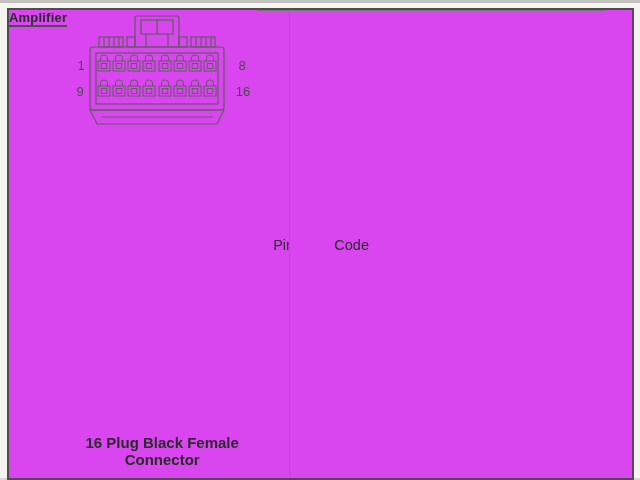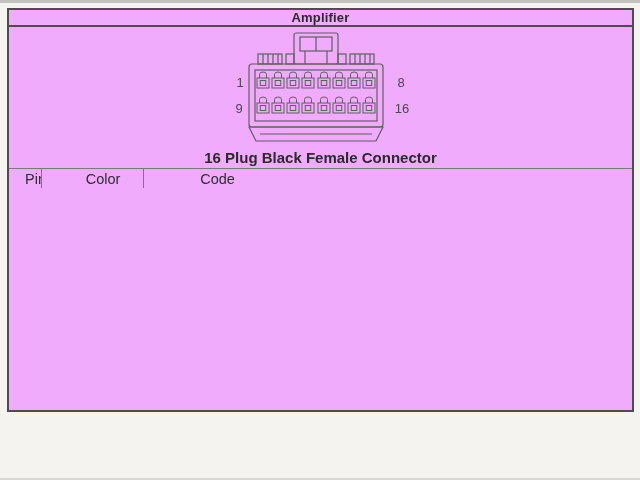--- a/index.html
+++ b/index.html
@@ -8,33 +8,33 @@
   body{
     background:#f4f3f0;
     font-family:"Liberation Sans", sans-serif;
     color:var(--ink);
     position:relative;
   }
   .scan-strip-top{ position:absolute; top:0; left:0; width:640px; height:3px; background:#c2c1bd; }
   .scan-strip-bottom{ position:absolute; bottom:0; left:0; width:640px; height:2px; background:#d8d7d3; }
 
   .sheet{
-    position:absolute; left:7px; top:8px; width:627px; height:404px;
-    background:#f0abfc; border:2px solid var(--outer);
-    display:flex; flex-direction:column;
+    position:absolute; left:7px; top:8px; width:627px; height:472px;
+    background:#d946ef; border:2px solid var(--outer);
+    display:flex; flex-direction:row;
   }
   .amp-header{
     height:17px; flex:0 0 17px; border-bottom:2px solid var(--outer);
     display:flex; align-items:center; justify-content:center;
     font-weight:bold; font-size:13px; letter-spacing:.2px;
   }
   .connector-zone{ flex:0 0 141px; position:relative; }
   .connector-zone svg{ display:block; margin:4px auto 0; }
   .conn-title{
-    position:absolute; bottom:2px; left:0; width:100%;
+    position:absolute; bottom:10px; left:0; width:100%;
     text-align:center; font-weight:bold; font-size:15px;
   }
 
   .thead, .trow{
     display:grid;
     grid-template-columns:33px 102px 126px 62px 25px 1fr;
   }
   .thead{ flex:0 0 20px; border-top:1.5px solid var(--line); }
   .tbody{ flex:1 1 auto; display:flex; flex-direction:column; }
 
@@ -114,18 +114,17 @@
         <text x="175" y="56">8</text>
         <text x="13" y="82">9</text>
         <text x="176" y="82">16</text>
       </g>
     </svg>
     <div class="conn-title">16 Plug Black Female Connector</div>
   </div>
 
   <div class="thead" id="thead">
       <div class="cell th">Pin</div>
-      <div class="cell th">Color</div>
       <div class="cell th">Code</div>
     </div>
   <div class="tbody" id="tbody"></div>
 
 </div>
 
 </body></html>

